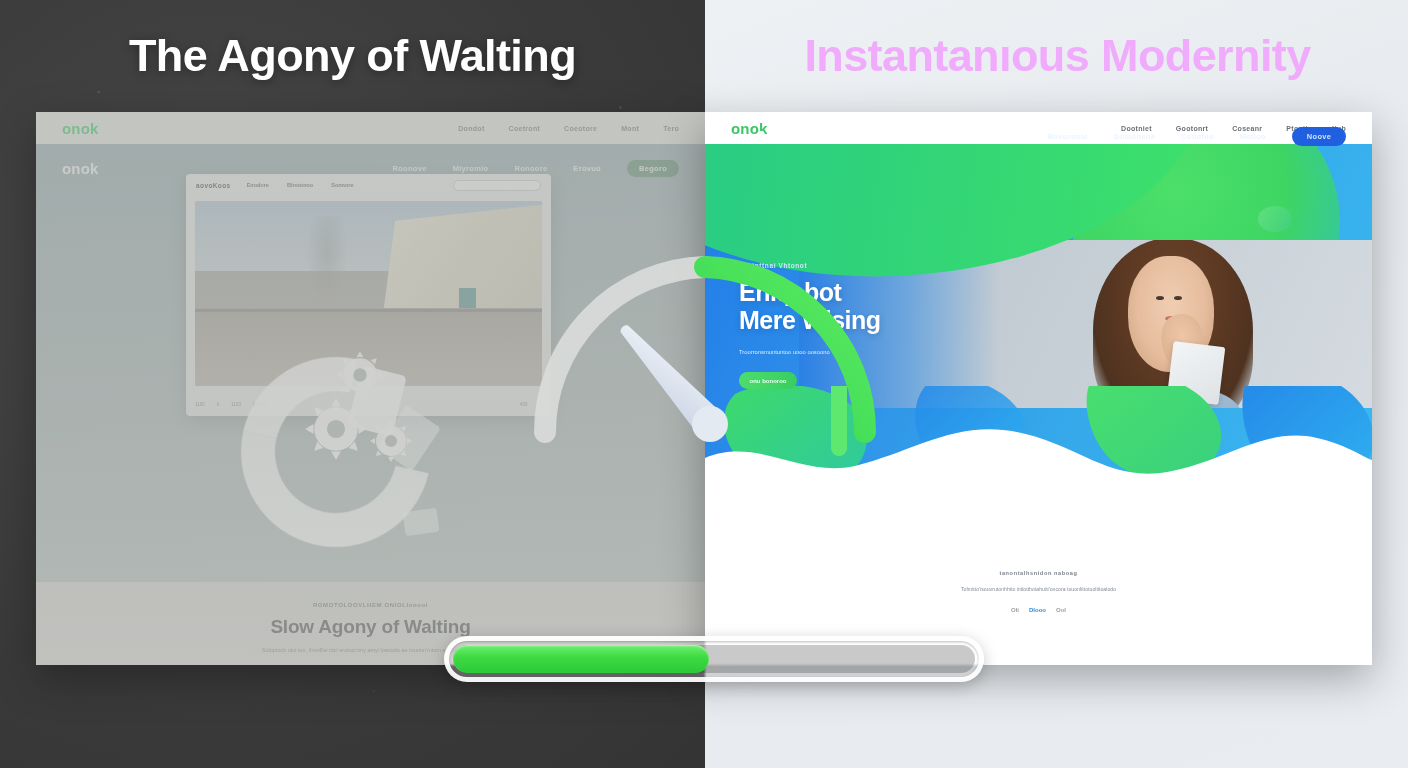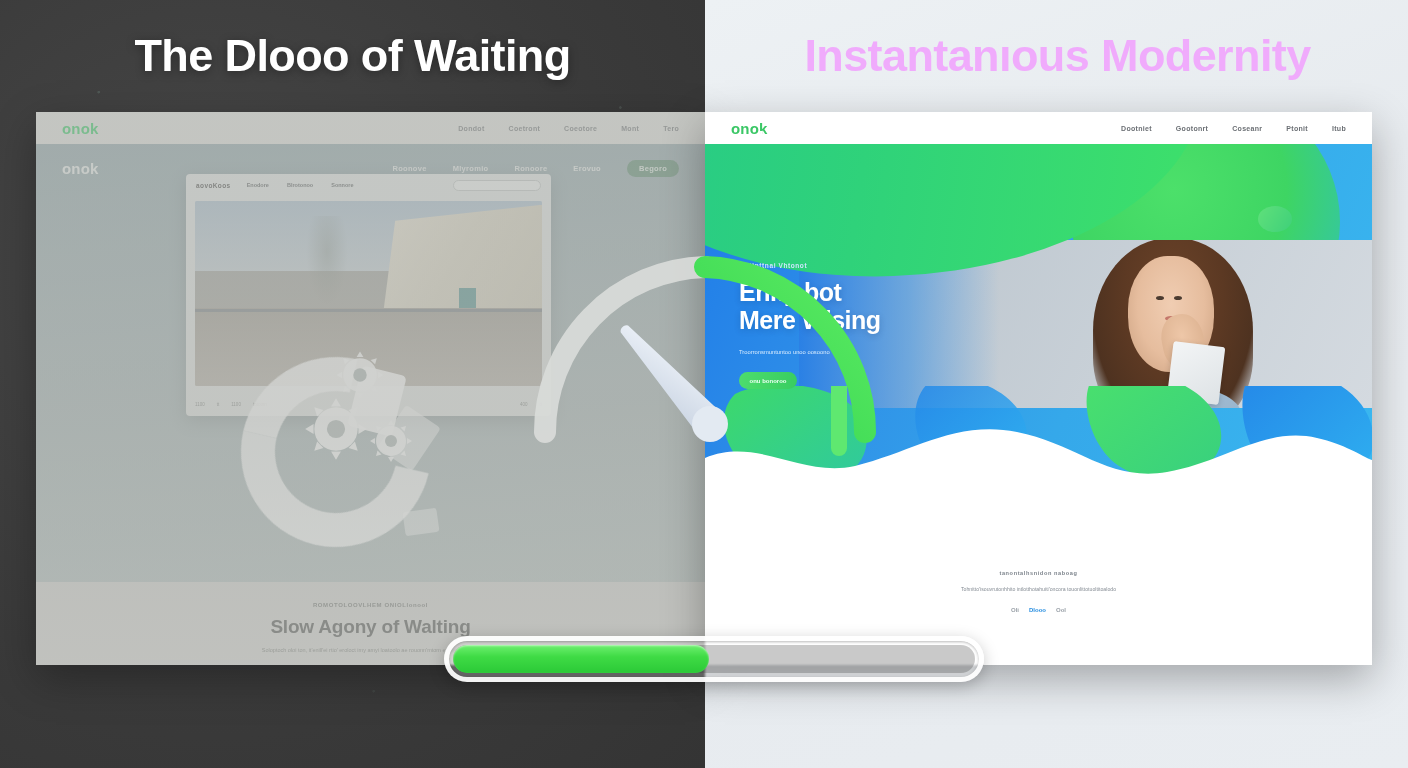--- a/index.html
+++ b/index.html
@@ -500,20 +500,27 @@
         <span>Dootniet</span>
         <span>Gootonrt</span>
         <span>Coseanr</span>
         <span>Ptonit</span>
         <span>Itub</span>
       </div>
     </div>
 
     <div class="navbar rp-navbar">
       <div class="logo logo-white">onok</div>
+      <div class="navitems">
+        <span>Bovoronio</span>
+        <span>Domonsoa</span>
+        <span>Cononio</span>
+        <span>Motioo</span>
+        <div class="pill">Noove</div>
+      </div>
     </div>
 
     <div class="rp-lower">
       <div class="rp-eyebrow2">tanontalhsnidon naboag</div>
       <div class="rp-sub2">Tohnitto'isouvrutonhhito intlotthotahuiti'oncora
 touonlittotuoltitoalodo</div>
       <div class="rp-tabs">
         <span>Oli</span>
         <span class="active">Dlooo</span>
         <span>Ool</span>
@@ -545,16 +552,16 @@
       <circle cx="710" cy="424" r="18" fill="#e3eaf2"></circle>
     </svg>
   </div>
 
   <div class="progress-shell">
     <div class="progress-track">
       <div class="progress-fill" id="progressFill" style="width: 49%;"></div>
     </div>
   </div>
 
-  <div class="title title-left">The Dlooo of Waiting</div>
+  <div class="title title-left">The Agony of Walting</div>
   <div class="title title-right">Instantanıous Modernity</div>
 
 </div>
 
 </body></html>

